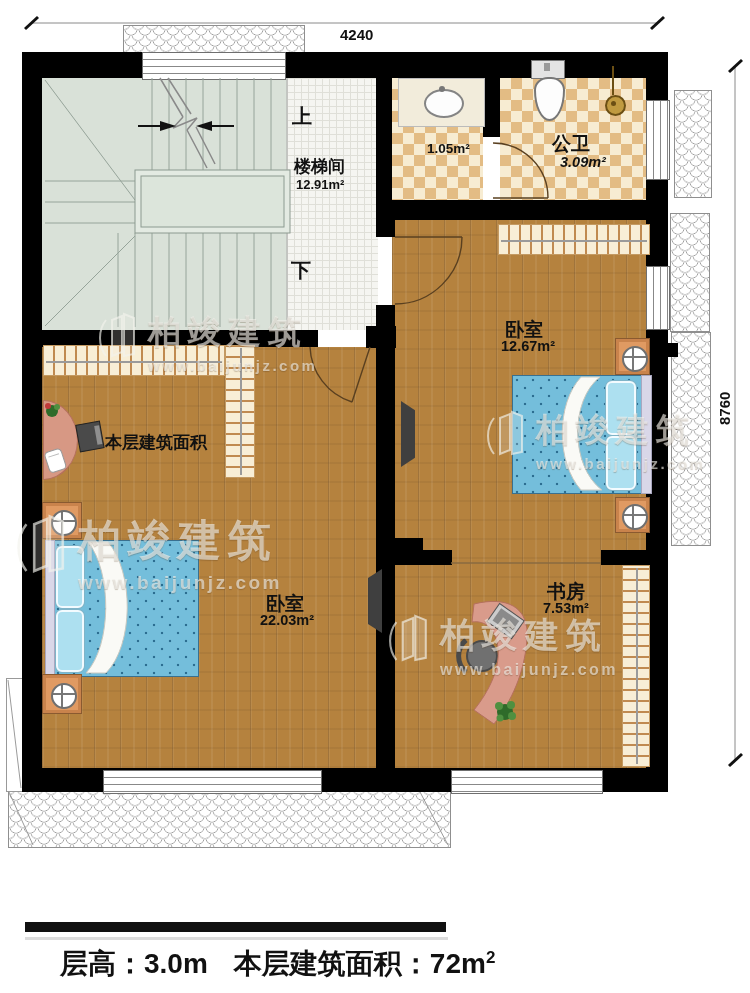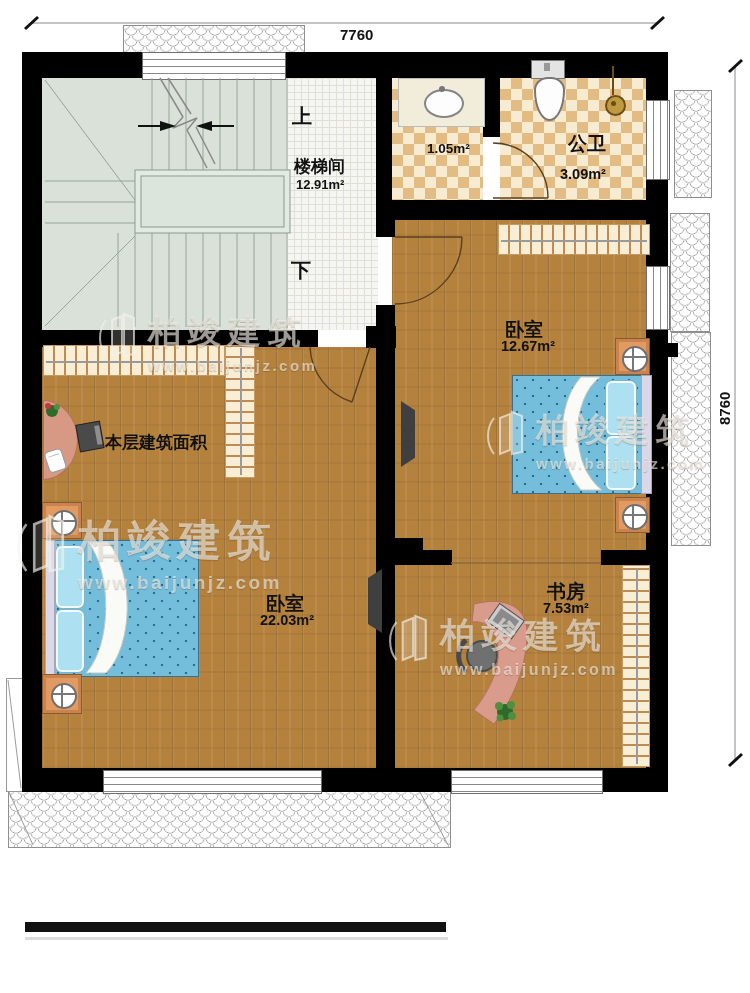--- a/index.html
+++ b/index.html
@@ -288,32 +288,35 @@
         <span class="brand" style="font-size:35px;">柏竣建筑</span>
       <span class="url" style="font-size:16px;">www.baijunjz.com</span>
       </div>
   </div>
 
   <div class="lbl" style="left:292px;top:106px;font-size:20px;">上</div>
   <div class="lbl" style="left:294px;top:158px;font-size:17px;">楼梯间</div>
   <div class="lbl" style="left:296px;top:178px;font-size:13px;">12.91m²</div>
   <div class="lbl" style="left:291px;top:260px;font-size:20px;">下</div>
   <div class="lbl" style="left:427px;top:142px;font-size:13.5px;">1.05m²</div>
-  <div class="lbl" style="left:568px;top:134px;font-size:19px;">公卫</div>
-  <div class="lbl" style="left:560px;top:167px;font-size:14.5px;">3.09m²</div>
+  <div class="lbl" style="left:552px;top:134px;font-size:19px;">公卫</div>
+  <div class="lbl" style="left:560px;top:155px;font-size:14.5px;font-style:italic;">3.09m²</div>
   <div class="lbl" style="left:505px;top:320px;font-size:19px;">卧室</div>
   <div class="lbl" style="left:501px;top:339px;font-size:14.5px;">12.67m²</div>
   <div class="lbl" style="left:105px;top:434px;font-size:17px;">本层建筑面积</div>
   <div class="lbl" style="left:266px;top:594px;font-size:19px;">卧室</div>
   <div class="lbl" style="left:260px;top:613px;font-size:14.5px;">22.03m²</div>
   <div class="lbl" style="left:547px;top:582px;font-size:19px;">书房</div>
   <div class="lbl" style="left:543px;top:601px;font-size:14.5px;">7.53m²</div>
 
-  <div class="dim" style="left:340px;top:26px;">7760</div>
+  <div class="dim" style="left:340px;top:26px;">4240</div>
   <div class="dim" style="left:716px;top:425px;transform:rotate(-90deg);transform-origin:0 0;">8760</div>
 
   <div class="titleblock">
     <div class="bar"></div>
     <div class="grayline"></div>
+    <div class="subtitle">
+      <span>层高：3.0m</span><span class="gap"></span><span>本层建筑面积：72m</span><sup>2</sup>
+    </div>
 
   </div>
 
 </div>
 
 </body></html>

